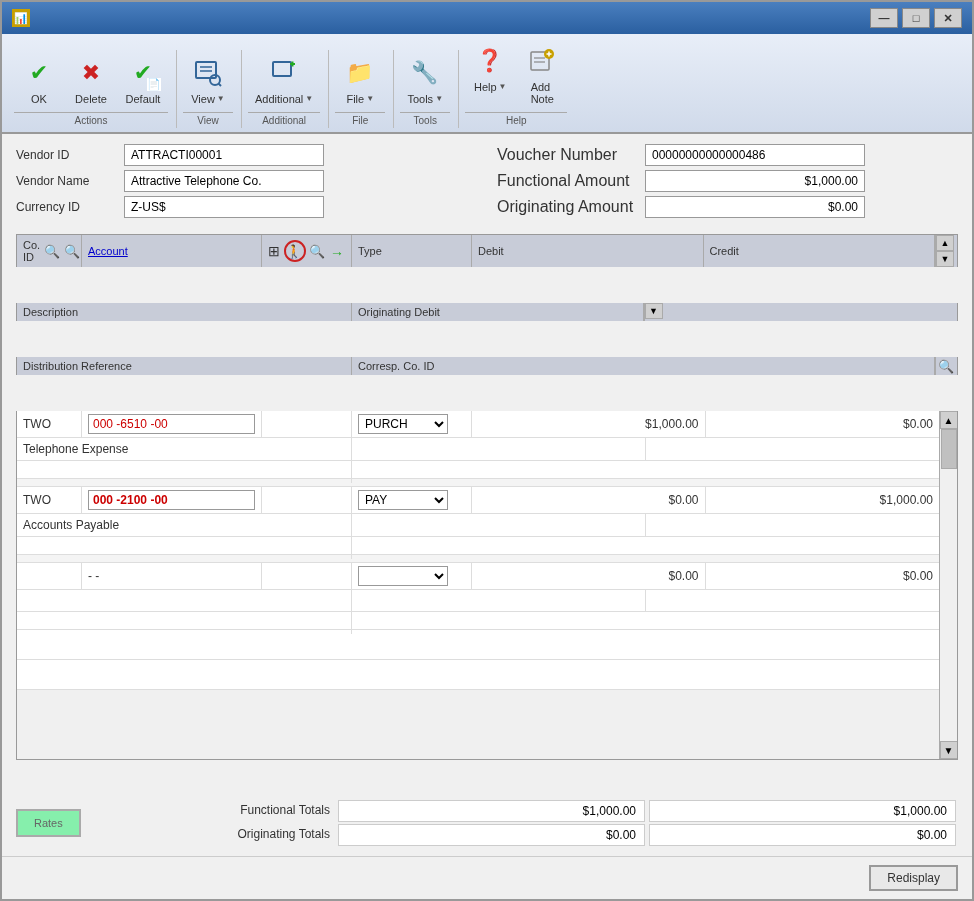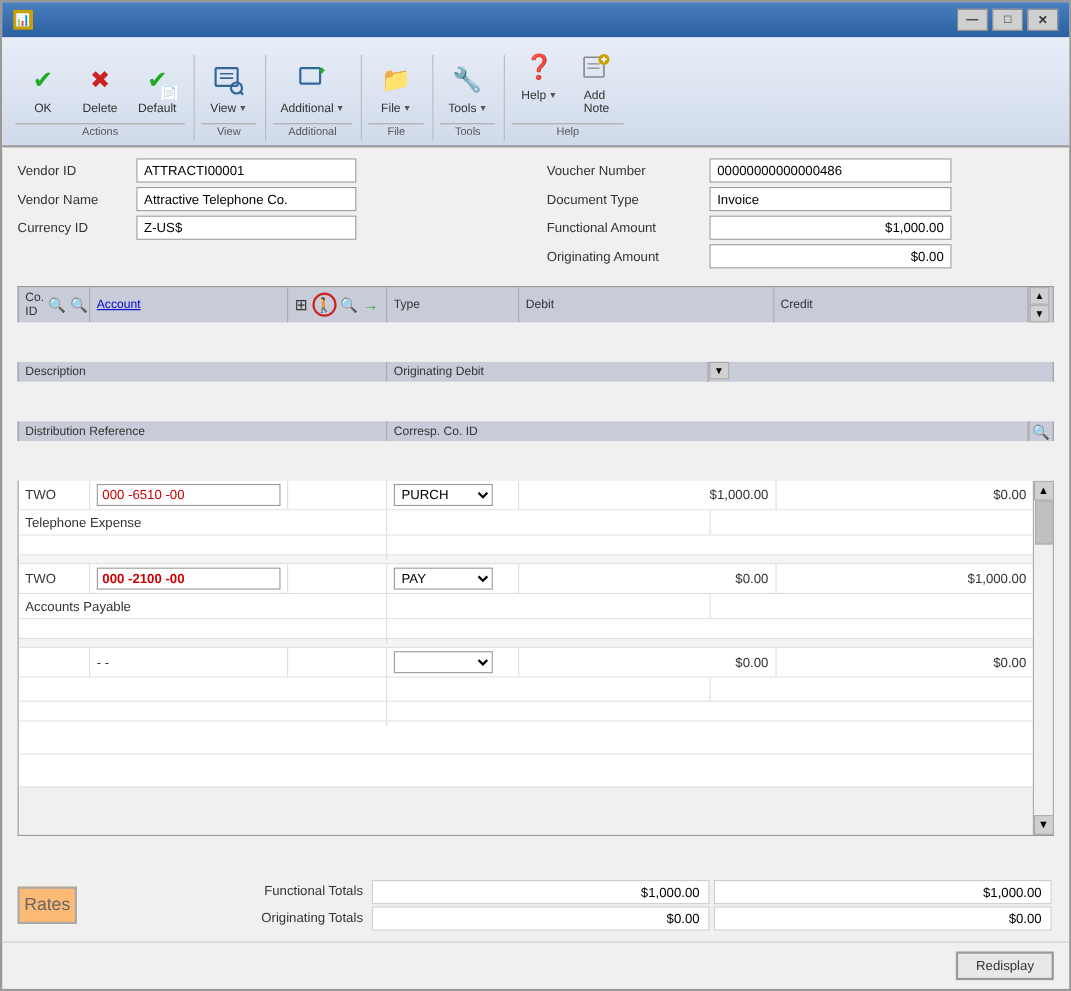--- a/index.html
+++ b/index.html
@@ -161,21 +161,21 @@
       display: flex;
       align-items: center;
     }
     .info-value-right {
       text-align: right;
       justify-content: flex-end;
     }
     .info-label-right {
       width: 140px;
       color: #333;
-      font-size: 12px;
+      font-size: 16px;
     }
     .info-value-wide {
       min-width: 220px;
     }
     .grid-section {
       flex: 1;
       display: flex;
       flex-direction: column;
       gap: 36px;
     }
@@ -281,25 +281,25 @@
     .totals-section {
       display: flex;
       align-items: center;
       margin-top: 4px;
       gap: 0;
     }
     .totals-left {
       width: 120px;
     }
     .rates-btn {
-      background: #fdba74;
+      background: #86efac;
       border: 2px solid #aaa;
-      padding: 6px 4px;
-      cursor: pointer;
-      font-size: 16px;
+      padding: 6px 16px;
+      cursor: pointer;
+      font-size: 11px;
       color: #666;
     }
     .totals-rows {
       flex: 1;
       display: flex;
       flex-direction: column;
       gap: 2px;
     }
     .totals-row {
       display: grid;
@@ -504,26 +504,20 @@
       </div>
 
       <div class="info-right">
         <div class="info-row">
           <div class="info-label-right">Voucher Number</div>
           <div class="info-value info-value-wide">
             <span>00000000000000486</span>
           </div>
         </div>
         <div class="info-row">
-          <div class="info-label-right">Document Type</div>
-          <div class="info-value info-value-wide">
-            <span>Invoice</span>
-          </div>
-        </div>
-        <div class="info-row">
           <div class="info-label-right">Functional Amount</div>
           <div class="info-value info-value-wide info-value-right">
             <span>$1,000.00</span>
           </div>
         </div>
         <div class="info-row">
           <div class="info-label-right">Originating Amount</div>
           <div class="info-value info-value-wide info-value-right">
             <span>$0.00</span>
           </div>

